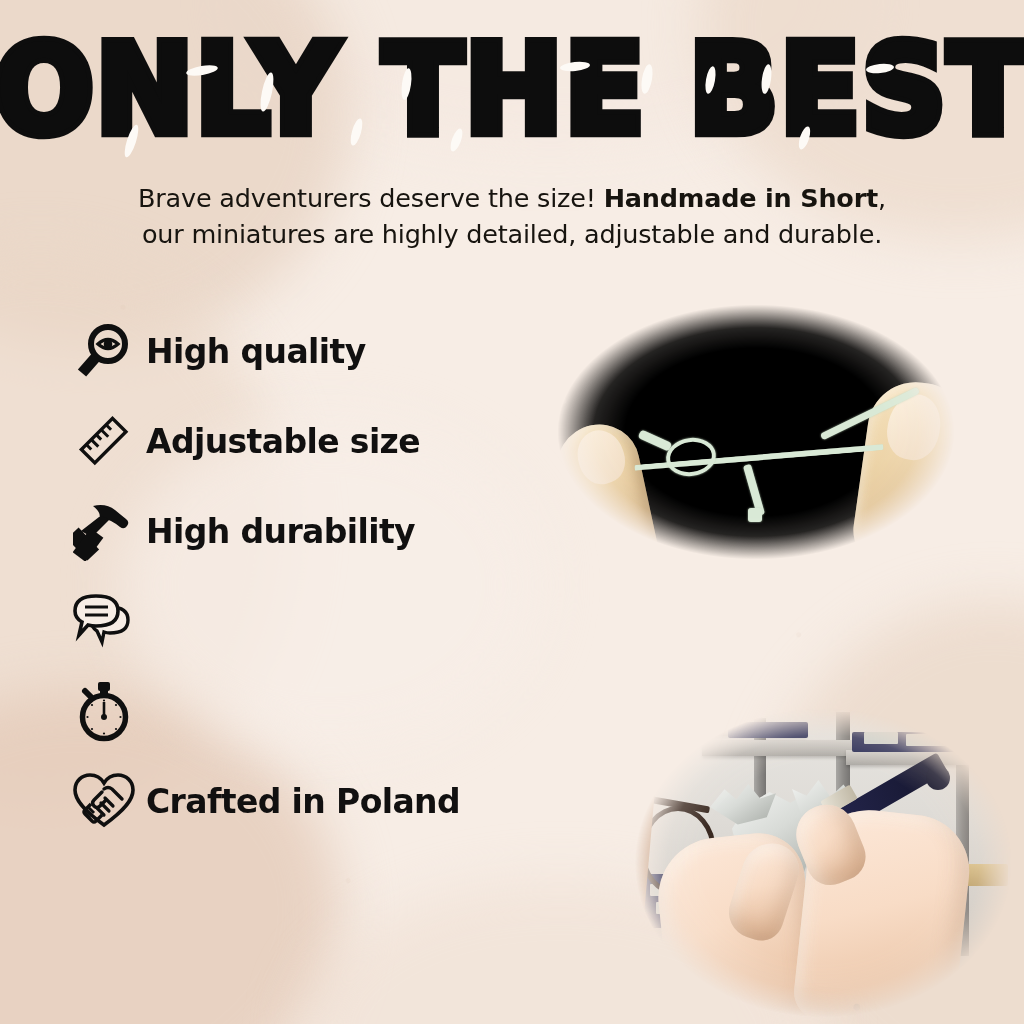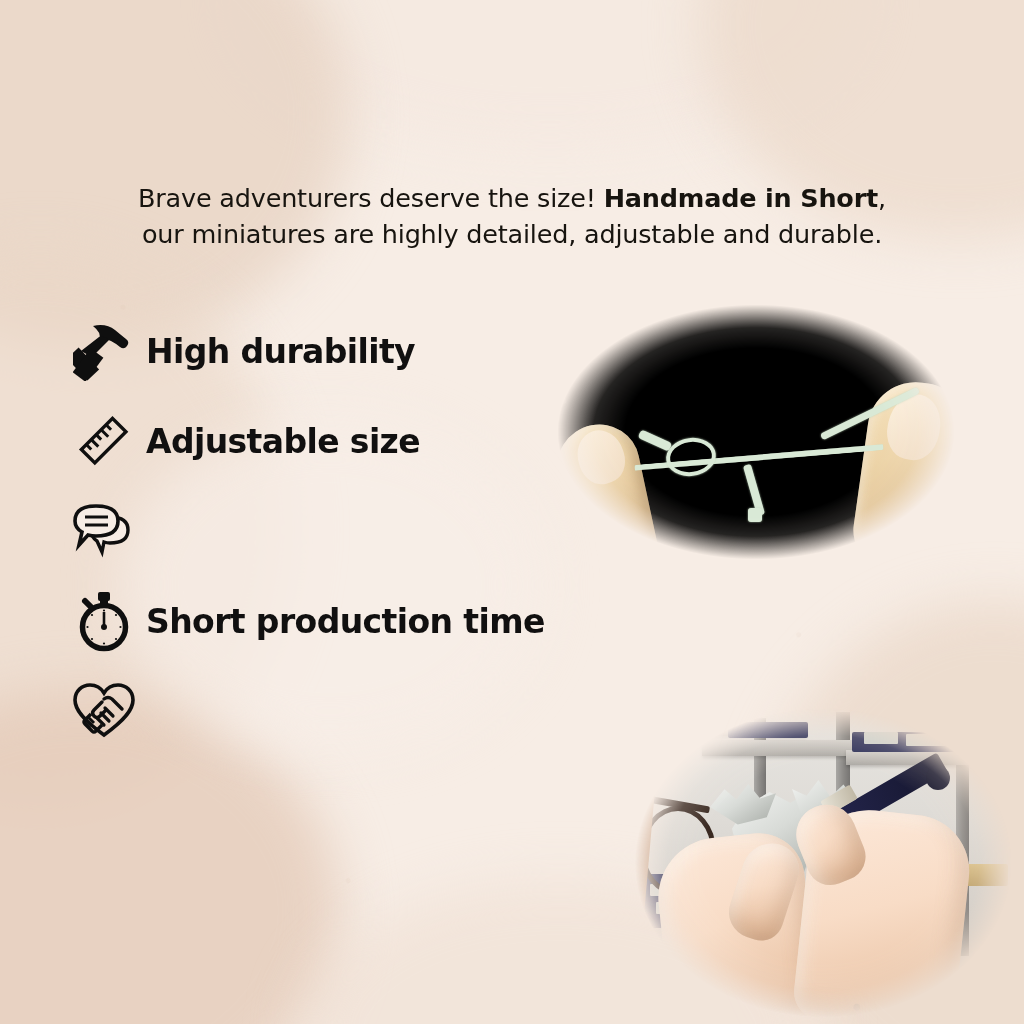--- a/index.html
+++ b/index.html
@@ -271,54 +271,81 @@
     <div class="wash w1"></div>
     <div class="wash w2"></div>
     <div class="wash w3"></div>
     <div class="wash w4"></div>
     <div class="wash w5"></div>
     <div class="wash w6"></div>
     <div class="wash w8"></div>
     <div class="bg-grain"></div>
   </div>
 
+  <div id="headline-wrap">
+    <div id="headline">ONLY THE BEST</div>
+    
+    <div class="gloss" style="left:127px;top:96px;width:9px;height:34px;transform:rotate(18deg);"></div>
+    <div class="gloss" style="left:186px;top:38px;width:32px;height:9px;transform:rotate(-10deg);"></div>
+    <div class="gloss" style="left:262px;top:44px;width:10px;height:40px;transform:rotate(12deg);"></div>
+    <div class="gloss" style="left:352px;top:90px;width:9px;height:28px;transform:rotate(16deg);"></div>
+    <div class="gloss" style="left:402px;top:40px;width:9px;height:32px;transform:rotate(8deg);"></div>
+    <div class="gloss" style="left:452px;top:100px;width:9px;height:24px;transform:rotate(20deg);"></div>
+    <div class="gloss" style="left:560px;top:34px;width:30px;height:9px;transform:rotate(-6deg);"></div>
+    <div class="gloss" style="left:642px;top:36px;width:10px;height:30px;transform:rotate(10deg);"></div>
+    <div class="gloss" style="left:706px;top:38px;width:9px;height:28px;transform:rotate(10deg);"></div>
+    <div class="gloss" style="left:762px;top:36px;width:9px;height:30px;transform:rotate(8deg);"></div>
+    <div class="gloss" style="left:800px;top:98px;width:9px;height:24px;transform:rotate(18deg);"></div>
+    <div class="gloss" style="left:866px;top:36px;width:28px;height:9px;transform:rotate(-6deg);"></div>
+  </div>
 
   <div id="subtitle">
     <span>Brave adventurers deserve the size!</span>
     <b>Handmade in Short</b><span>,</span><br>
     <span>our miniatures are highly detailed, adjustable and durable.</span>
   </div>
 
   <div id="features">
 
+    <div class="feature">
+      <span class="ficon">
+        <svg width="60" height="60" viewBox="0 0 60 60">
+          <circle cx="34" cy="23" r="17" fill="none" stroke="#0f0f0f" stroke-width="6"></circle>
+          <path d="M22 36 L8 52" stroke="#0f0f0f" stroke-width="11" stroke-linecap="butt"></path>
+          <path d="M24 23 q10 -9 20 0 q-10 9 -20 0 z" fill="none" stroke="#0f0f0f" stroke-width="3.4"></path>
+          <circle cx="34" cy="23" r="4.3" fill="#0f0f0f"></circle>
+        </svg>
+      </span>
+      <span class="flabel">High quality</span>
+    </div>
+
+    <div class="feature">
+      <span class="ficon">
+        <svg width="60" height="60" viewBox="0 0 60 60">
+          <g transform="rotate(-45 30 30)">
+            <rect x="8" y="20" width="44" height="19" fill="none" stroke="#0f0f0f" stroke-width="3.4"></rect>
+            <path d="M15 20 v7 M22 20 v10 M29 20 v7 M36 20 v10 M43 20 v7" stroke="#0f0f0f" stroke-width="3"></path>
+          </g>
+        </svg>
+      </span>
+      <span class="flabel">Adjustable size</span>
+    </div>
 
     <div class="feature">
       <span class="ficon">
         <svg width="62" height="60" viewBox="0 0 62 60">
           <g fill="#0f0f0f">
             <path d="M20 5 q13 -3 22 4 q6 5 11 9 q4 3 1 7 q-3 4 -7 1 q-5 -4 -9 -6 q-6 -3 -12 -2 q3 -6 -6 -13 z"></path>
             <path d="M26 16 q6 -1 10 3 l-18 18 q-5 -5 -10 -7 z"></path>
             <rect x="2" y="28" width="16" height="30" transform="rotate(-43 10 43)"></rect>
           </g>
           <path d="M6 56 L24 32" stroke="#0f0f0f" stroke-width="16" stroke-linecap="butt"></path>
         </svg>
       </span>
       <span class="flabel">High durability</span>
-    </div>
-
-    <div class="feature">
-      <span class="ficon">
-        <svg width="60" height="60" viewBox="0 0 60 60">
-          <g transform="rotate(-45 30 30)">
-            <rect x="8" y="20" width="44" height="19" fill="none" stroke="#0f0f0f" stroke-width="3.4"></rect>
-            <path d="M15 20 v7 M22 20 v10 M29 20 v7 M36 20 v10 M43 20 v7" stroke="#0f0f0f" stroke-width="3"></path>
-          </g>
-        </svg>
-      </span>
-      <span class="flabel">Adjustable size</span>
     </div>
 
     <div class="feature">
       <span class="ficon">
         <svg width="62" height="60" viewBox="0 0 62 60">
           <path d="M37 16 q18 0 18 13 q0 13 -18 13 q-3 0 -6 -1 l-2 10 l-5 -11 q-6 -4 -6 -11 q0 -13 19 -13 z" fill="#f7ede5" stroke="#0f0f0f" stroke-width="3.4"></path>
           <path d="M23 5 q22 0 22 15 q0 15 -22 15 q-4 0 -8 -1 l-9 10 l3 -13 q-7 -4 -7 -11 q0 -15 21 -15 z" fill="#f7ede5" stroke="#0f0f0f" stroke-width="3.6"></path>
           <path d="M12 16 h23 M12 24 h23" stroke="#0f0f0f" stroke-width="3.2"></path>
         </svg>
       </span>
@@ -338,34 +365,34 @@
               <circle cx="42" cy="25" r="1.1"></circle>
             <circle cx="46.5" cy="37" r="1.1"></circle>
               <circle cx="42" cy="49" r="1.1"></circle>
             <circle cx="30" cy="53.5" r="1.1"></circle>
               <circle cx="18" cy="49" r="1.1"></circle>
             <circle cx="13.5" cy="37" r="1.1"></circle>
               <circle cx="18" cy="25" r="1.1"></circle>
           </g>
         </svg>
       </span>
-      <span class="flabel">Short production time</span>
     </div>
 
     <div class="feature">
       <span class="ficon">
         <svg width="64" height="60" viewBox="0 0 64 60">
           <path d="M32 54 C10 38 3 28 3 19 C3 10 10 4 18 4 C24 4 29 7 32 12 C35 7 40 4 46 4 C54 4 61 10 61 19 C61 28 54 38 32 54 Z" fill="none" stroke="#0f0f0f" stroke-width="3.6"></path>
           <path d="M30 21 L22 29 q-3 3 0 6 q3 3 6 0 l6 -6" fill="none" stroke="#0f0f0f" stroke-width="3.4" stroke-linecap="round"></path>
           <path d="M32 18 q4 -3 8 0 l10 10" fill="none" stroke="#0f0f0f" stroke-width="3.4" stroke-linecap="round"></path>
           <path d="M33 27 l8 8 M29 32 l8 8 M25 37 l7 7" stroke="#0f0f0f" stroke-width="3.2" stroke-linecap="round"></path>
           <path d="M19 33 l-6 6 q-2 2 0 4 l7 7 q2 2 4 0 l6 -6" fill="none" stroke="#0f0f0f" stroke-width="3.4"></path>
           <path d="M16 36 l6 6 M12 41 l6 6" stroke="#0f0f0f" stroke-width="3"></path>
         </svg>
       </span>
+      <span class="flabel">Crafted in Poland</span>
     </div>
   </div>
 
   <div class="photo" id="photo-top">
     <div class="photo-inner">
       <div class="bg-black"></div>
       <div class="torn-speckle"></div>
 
       <div class="finger" style="left:48px;top:146px;width:84px;height:160px;border-radius:44px 40px 30px 34px;transform:rotate(-12deg);"></div>
       <div class="nail" style="left:62px;top:152px;width:46px;height:54px;transform:rotate(-18deg);"></div>

